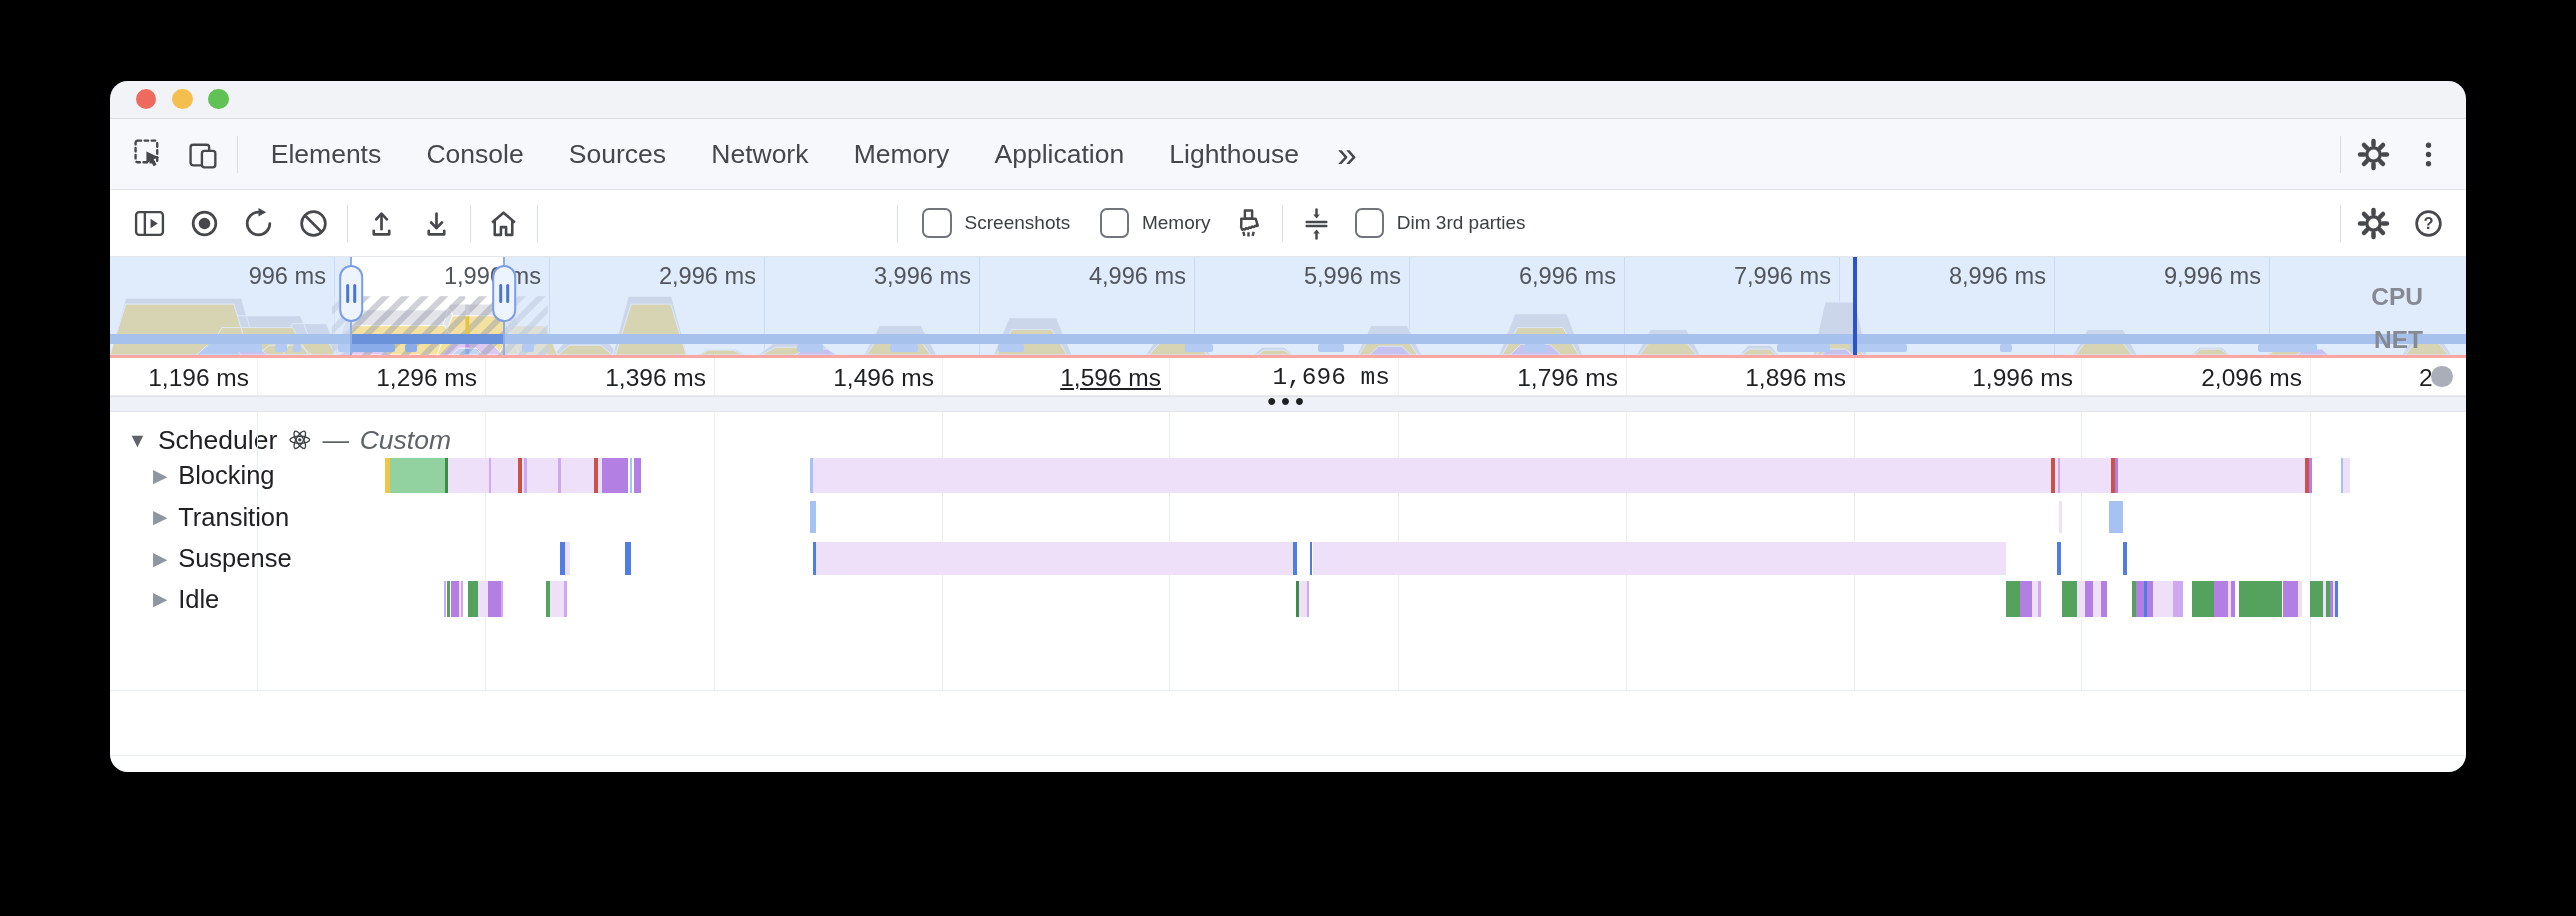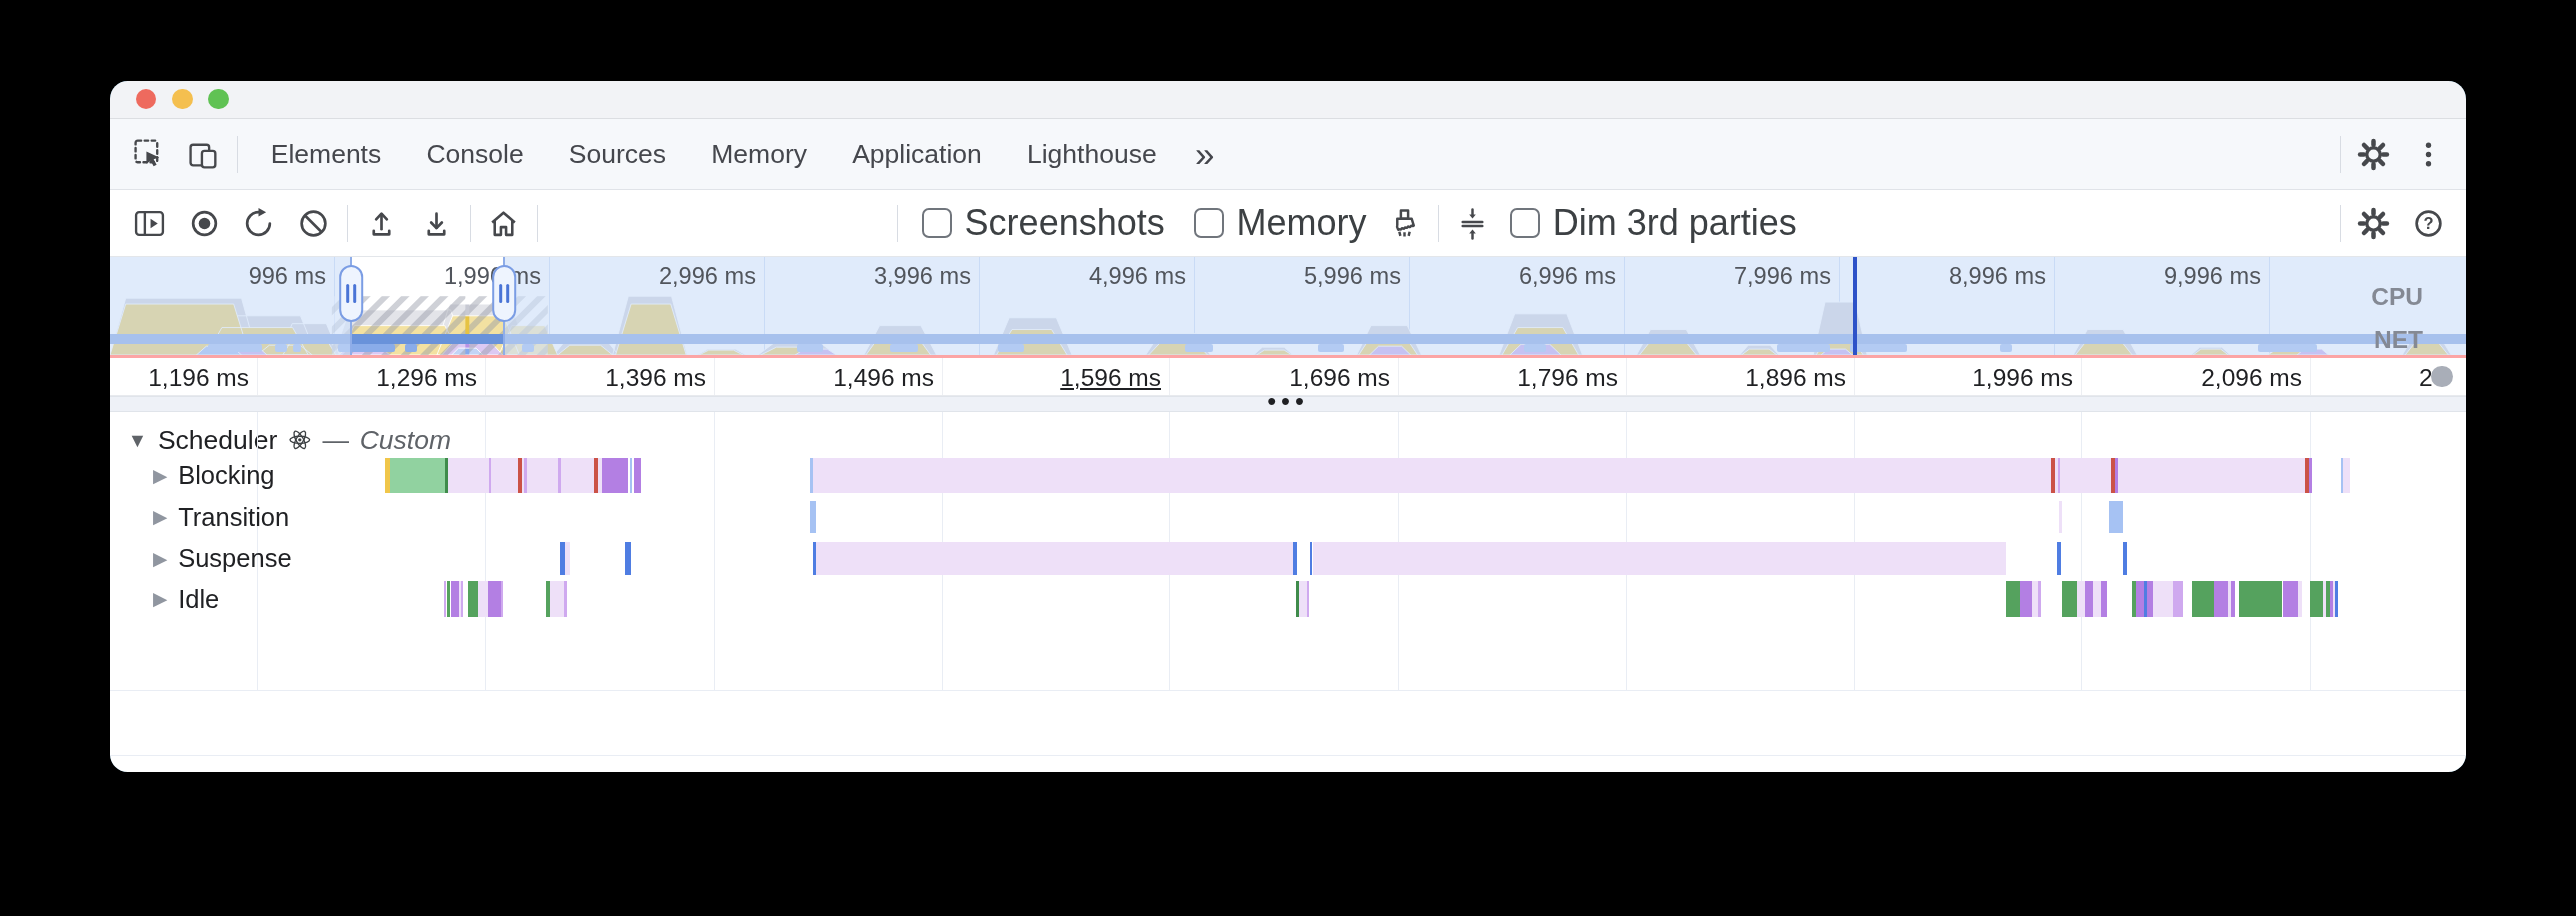--- a/index.html
+++ b/index.html
@@ -20,21 +20,21 @@
   .vsep{width:1px;height:37px;background:#d8dce3;margin:0 9.8px;flex:none;}
   .tabs{display:flex;align-items:stretch;height:70px;}
   .tab{padding:0 22.6px;display:flex;align-items:center;font-size:26.5px;color:#45474d;position:relative;white-space:nowrap;}
   .tab.active{color:#1a73e8;}
   .tab.active::after{content:"";position:absolute;left:7.9px;right:7.9px;bottom:0;height:6.9px;background:#1a73e8;border-radius:4.9px 4.9px 0 0;}
   .morebtn{font-size:35px;color:#45474d;padding:0 15.7px;line-height:70px;}
   .grow{flex:1;}
   
   .toolbar2{height:66px;background:#fff;border-bottom:1px solid #e3e6ea;display:flex;align-items:center;padding:0 13.7px 0 15.7px;flex:none;}
   .iconbtn + .iconbtn{margin-left:7.9px;}
-  .cb{display:flex;align-items:center;gap:12.8px;margin:0 14.7px;font-size:36px;color:#3c4043;white-space:nowrap;}
+  .cb{display:flex;align-items:center;gap:12.8px;margin:0 14.7px;font-size:19px;color:#3c4043;white-space:nowrap;}
   .cbbox{width:25.5px;height:25.5px;border:2.9px solid #70757c;border-radius:6.9px;background:#fff;flex:none;}
   .sp350{width:339px;flex:none;}
   
   .overview{position:relative;height:98px;background:#fff;border-bottom:3px solid #fca5a5;flex:none;overflow:hidden;}
   .ov-tick{position:absolute;top:0;bottom:0;width:1px;background:#c3d4f2;z-index:1;}
   .ov-svg{position:absolute;left:0;bottom:0;z-index:1;}
   .netmain{position:absolute;left:0;right:0;top:77px;height:9.8px;background:#6992da;z-index:1;}
   .netseg{position:absolute;top:87px;height:7.9px;background:#8aace9;border-radius:2px;z-index:1;}
   .dim{position:absolute;top:0;bottom:0;background:rgba(205,222,248,.62);z-index:2;}
   .ov-label{position:absolute;top:5.9px;font-size:23.6px;color:#51555c;transform:translateX(-100%);z-index:3;white-space:nowrap;}
@@ -87,20 +87,21 @@
       <svg width="33" height="33" viewBox="0 0 32 32" fill="none" stroke="#46484c" stroke-width="2.3" stroke-linejoin="round">
         <rect x="2.5" y="6.5" width="18" height="20" rx="2.5"></rect>
         <rect x="13.5" y="12.5" width="13" height="16" rx="2.5" fill="#f6f8fb"></rect>
       </svg>
     </div>
     <div class="vsep"></div>
     <div class="tabs" id="tabs">
         <div class="tab">Elements</div>
         <div class="tab">Console</div>
         <div class="tab">Sources</div>
+        <div class="tab">Network</div>
         <div class="tab">Memory</div>
         <div class="tab">Application</div>
         <div class="tab">Lighthouse</div>
       </div>
     <div class="morebtn">»</div>
     <div class="grow"></div>
     <div class="vsep"></div>
     <div class="iconbtn">
       <svg width="33" height="33" viewBox="0 0 32 32" fill="none" stroke="#46484c" stroke-linecap="round">
         <circle cx="16" cy="16" r="6.5" stroke-width="3.2"></circle>
@@ -311,21 +312,21 @@
       <div class="r-label" style="left: 139px;">1,196 ms</div>
       <div class="r-tick" style="left: 375px;"></div>
       <div class="r-label" style="left: 367px;">1,296 ms</div>
       <div class="r-tick" style="left: 604px;"></div>
       <div class="r-label" style="left: 596px;">1,396 ms</div>
       <div class="r-tick" style="left: 832px;"></div>
       <div class="r-label" style="left: 824px;">1,496 ms</div>
       <div class="r-tick" style="left: 1059px;"></div>
       <div class="r-label" style="left: 1051px; text-decoration: underline;">1,596 ms</div>
       <div class="r-tick" style="left: 1288px;"></div>
-      <div class="r-label" style="left: 1280px;">1,696 ms</div>
+      <div class="r-label" style="left: 1280px; font-family: Liberation Mono, monospace;">1,696 ms</div>
       <div class="r-tick" style="left: 1516px;"></div>
       <div class="r-label" style="left: 1508px;">1,796 ms</div>
       <div class="r-tick" style="left: 1744px;"></div>
       <div class="r-label" style="left: 1736px;">1,896 ms</div>
       <div class="r-tick" style="left: 1971px;"></div>
       <div class="r-label" style="left: 1963px;">1,996 ms</div>
       <div class="r-tick" style="left: 2200px;"></div>
       <div class="r-label" style="left: 2192px;">2,096 ms</div>
     </div>
 

